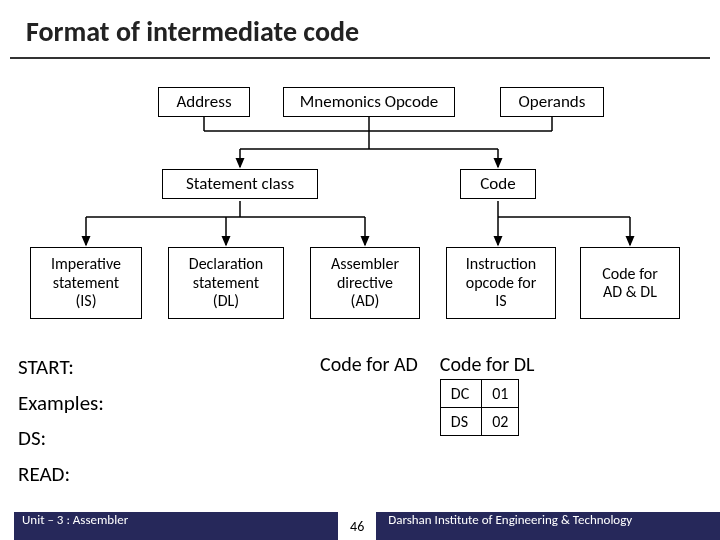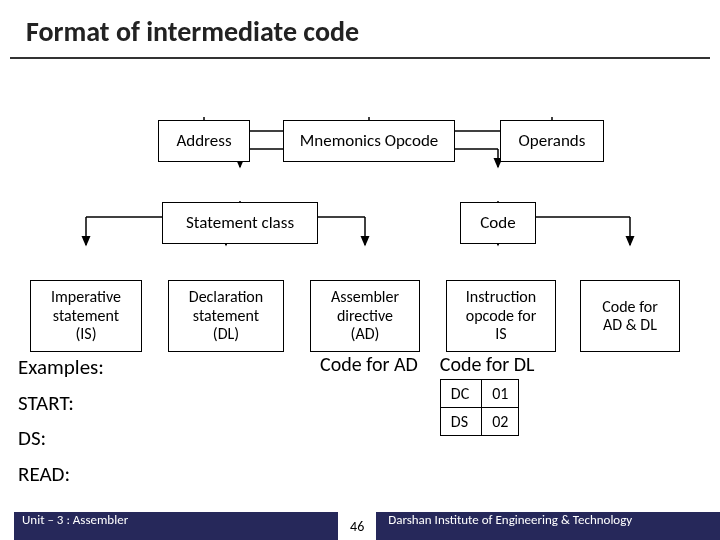--- a/index.html
+++ b/index.html
@@ -25,23 +25,22 @@
   }
   .node {
     position: absolute;
     border: 1.5px solid #000;
     background: #fff;
     font-size: 17px;
     text-align: center;
     display: flex;
     align-items: center;
     justify-content: center;
-    padding: 20px 6px;
+    padding: 8px 6px;
     line-height: 1.15;
-    margin-top: 33px;
   }
   .small { font-size: 16px; }
   svg.connectors {
     position: absolute;
     left: 0; top: 0;
     width: 720px; height: 300px;
     pointer-events: none;
   }
   .examples {
     position: absolute;
@@ -158,22 +157,22 @@
 directive
 (AD)</div>
   <div class="node small" style="left:446px; top:188px; width:110px; height:72px; white-space:pre-line;">Instruction
 opcode for
 IS</div>
   <div class="node small" style="left:580px; top:188px; width:100px; height:72px; white-space:pre-line;">Code for
 AD &amp; DL</div>
 </div>
 
 <div class="examples">
+  <span class="ex-label">START:</span>
   <span class="ex-label ex-head">Examples:</span>
-  <span class="ex-label">START:</span>
   <span class="ex-label">DS:</span>
   <span class="ex-label">READ:</span>
 </div>
 
 <div class="tables-wrap">
   <div class="tbl-group">
     <div class="tbl-title">Code for AD</div>
   </div>
   <div class="tbl-group">
     <div class="tbl-title">Code for DL</div>

